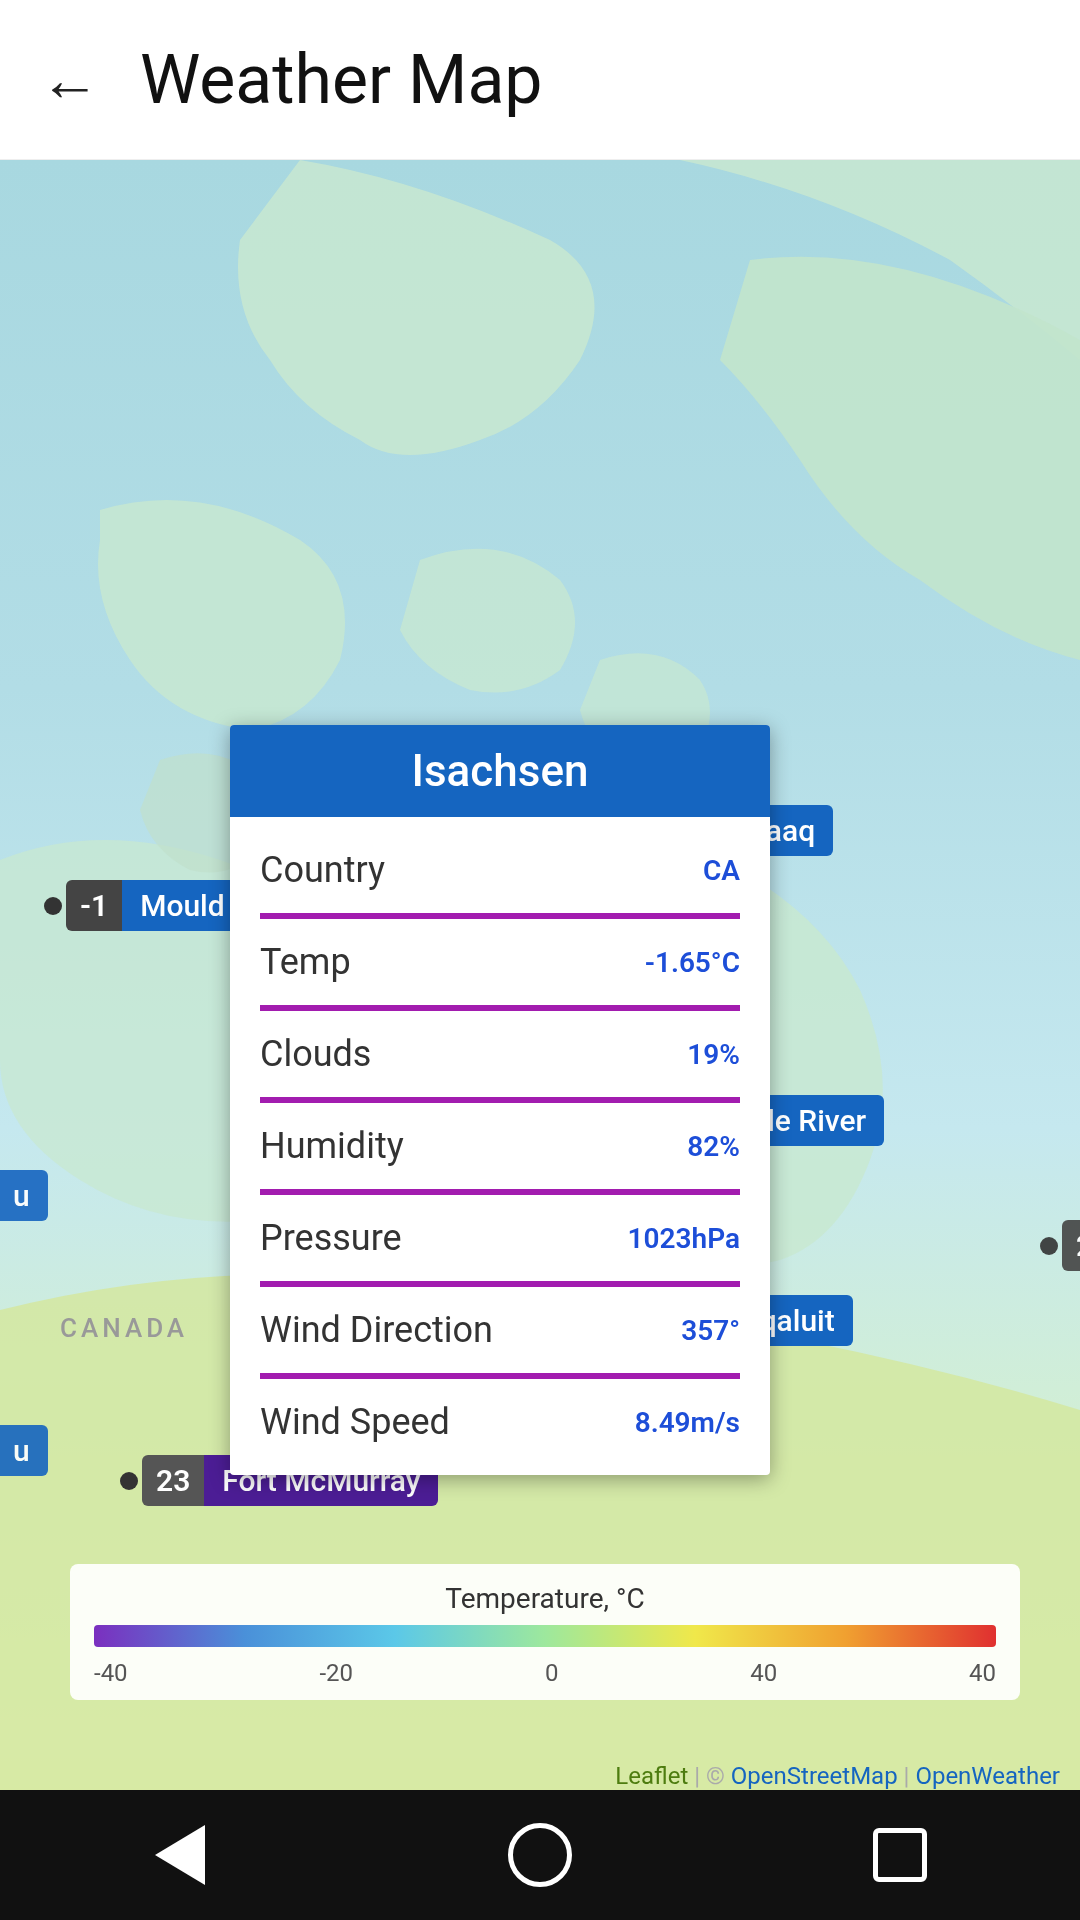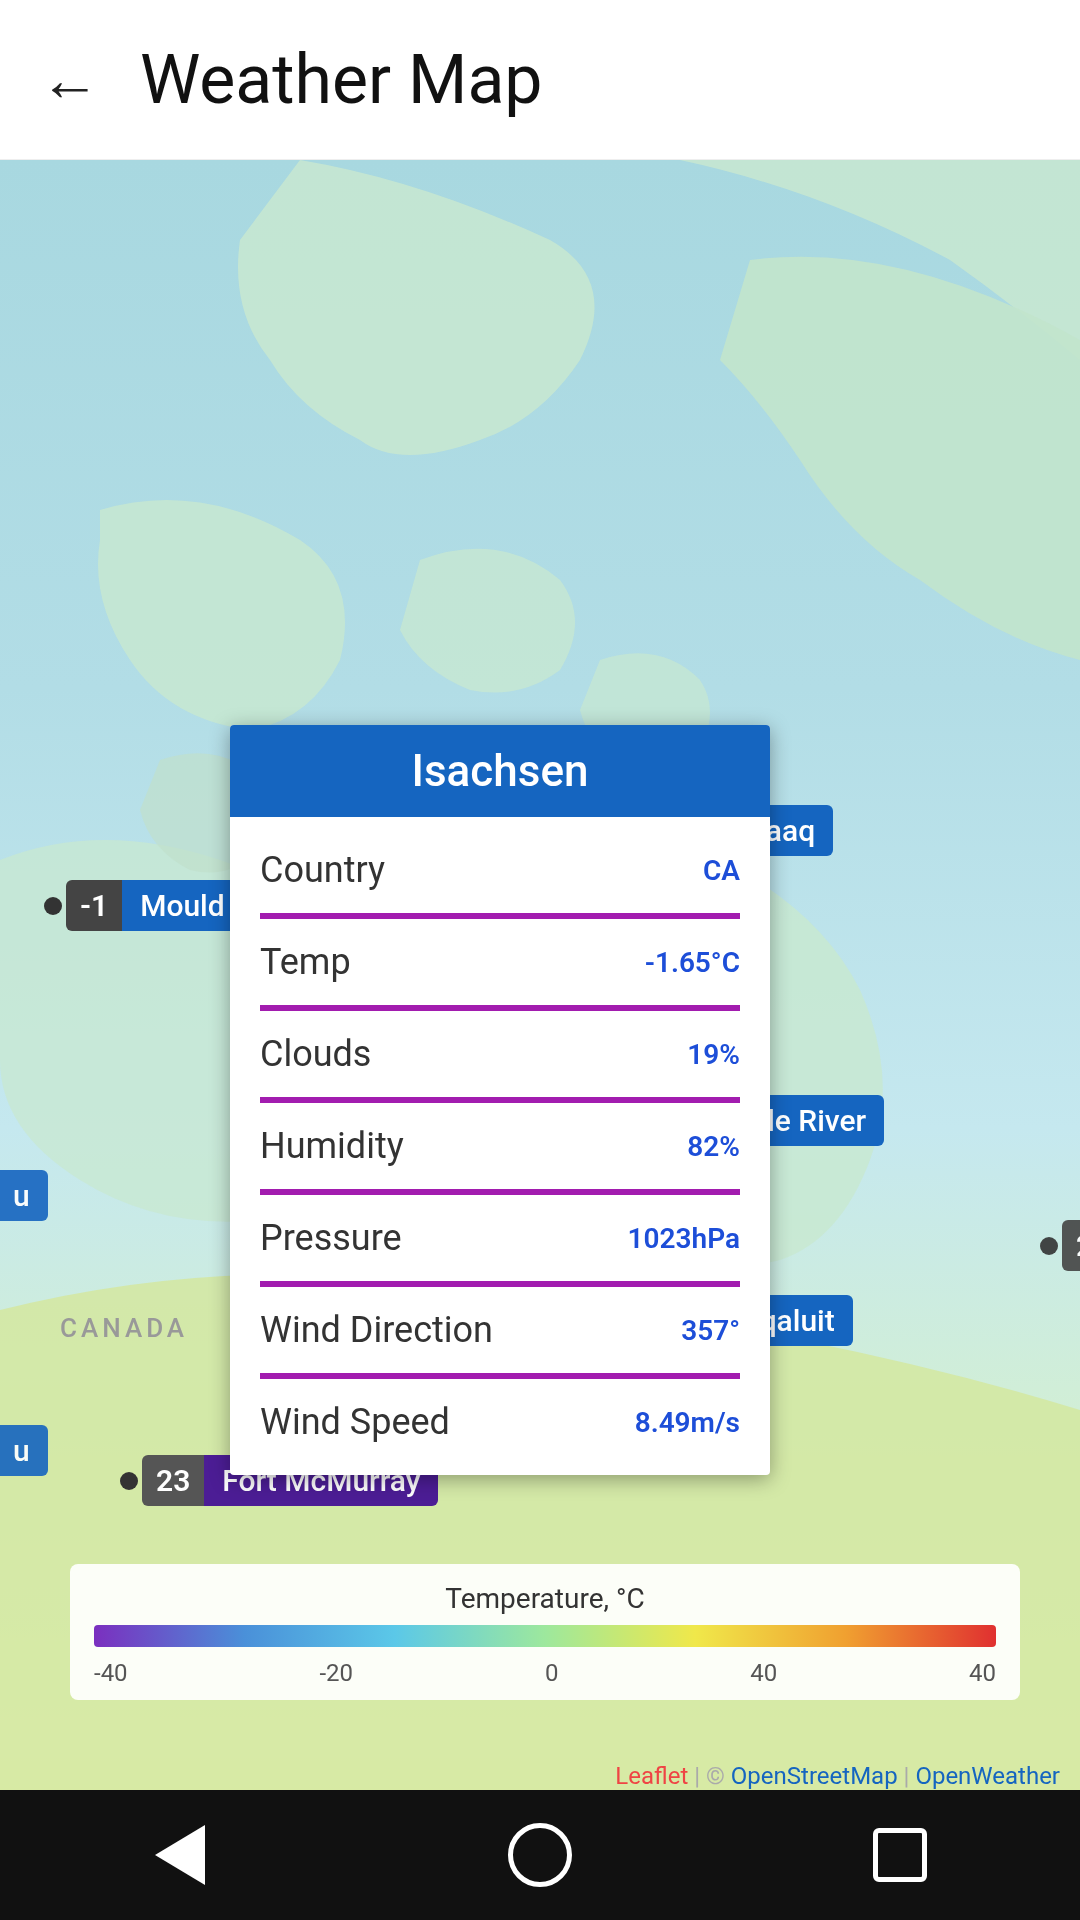--- a/index.html
+++ b/index.html
@@ -349,21 +349,21 @@
     <div class="legend-labels">
       <span>-40</span>
       <span>-20</span>
       <span>0</span>
       <span>40</span>
       <span>40</span>
     </div>
   </div>
 
   <div class="attribution">
-    <span style="color:#ef4444;">Leaflet</span>
+    <span style="color:#4d7c0f;">Leaflet</span>
     <span> | © </span>
     <span style="color:#1565C0;">OpenStreetMap</span>
     <span> | </span>
     <span style="color:#1565C0;">OpenWeather</span>
   </div>
 
   <div class="navbar">
     <div class="nav-btn">
       <div class="nav-triangle"></div>
     </div>

